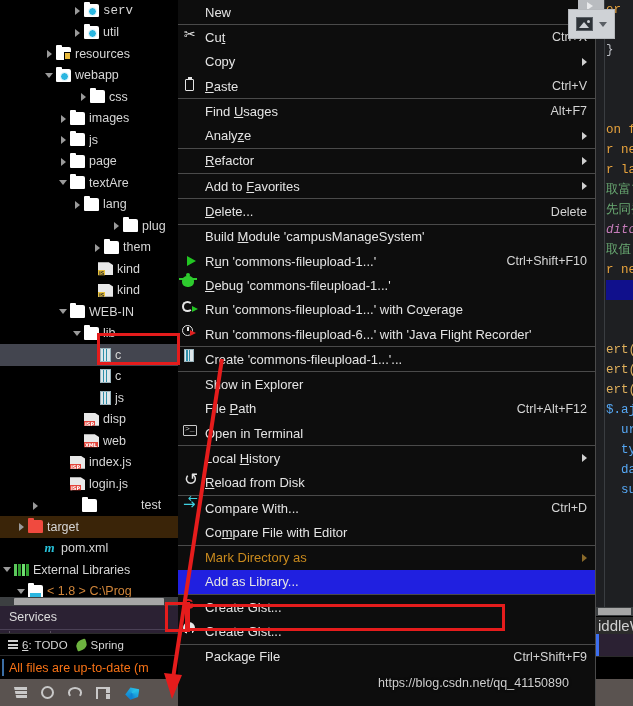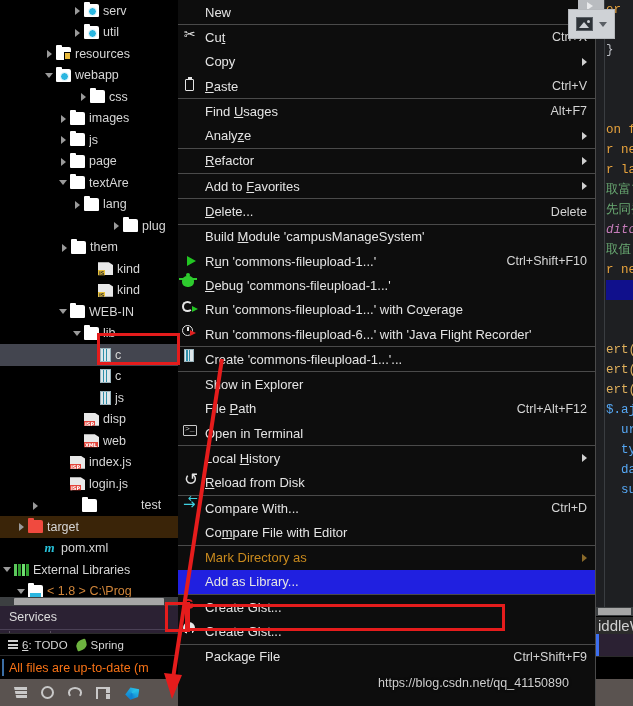--- a/index.html
+++ b/index.html
@@ -438,21 +438,21 @@
     white-space: nowrap;
     font-family: "Liberation Sans", sans-serif;
   }
 </style>
 </head>
 <body>
 
 <div id="root">
 
   <div id="ide-tree">
-      <div class="tree-row" style="padding-left: 72px;">
+      <div class="tree-row" style="padding-left: 72px; font-family: Liberation Mono, monospace;">
         <span class="arrow right"></span>
         <span class="ficon folder src"></span>
         <span class="tree-label">serv</span>
       </div>
       <div class="tree-row" style="padding-left: 72px;">
         <span class="arrow right"></span>
         <span class="ficon folder src"></span>
         <span class="tree-label">util</span>
       </div>
       <div class="tree-row" style="padding-left: 44px;">
@@ -493,21 +493,21 @@
       <div class="tree-row" style="padding-left: 72px;">
         <span class="arrow right"></span>
         <span class="ficon folder"></span>
         <span class="tree-label">lang</span>
       </div>
       <div class="tree-row" style="padding-left: 111px;">
         <span class="arrow right"></span>
         <span class="ficon folder"></span>
         <span class="tree-label">plug</span>
       </div>
-      <div class="tree-row" style="padding-left: 59px;">
+      <div class="tree-row" style="padding-left: 92px;">
         <span class="arrow right"></span>
         <span class="ficon folder"></span>
         <span class="tree-label">them</span>
       </div>
       <div class="tree-row" style="padding-left: 86px;">
         <span class="arrow"></span>
         <span class="ficon jsfile">
           <span class="badge">JS</span>
         </span>
         <span class="tree-label">kind</span>

